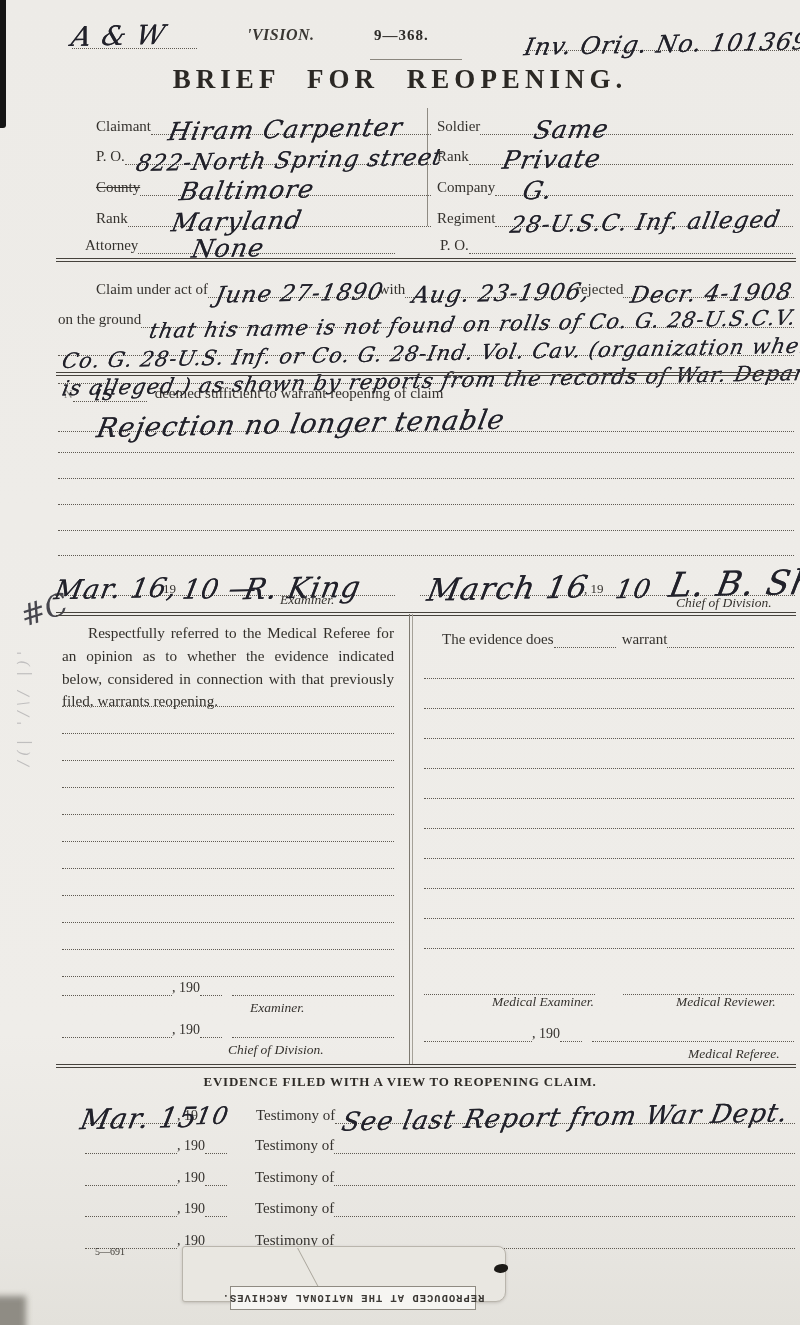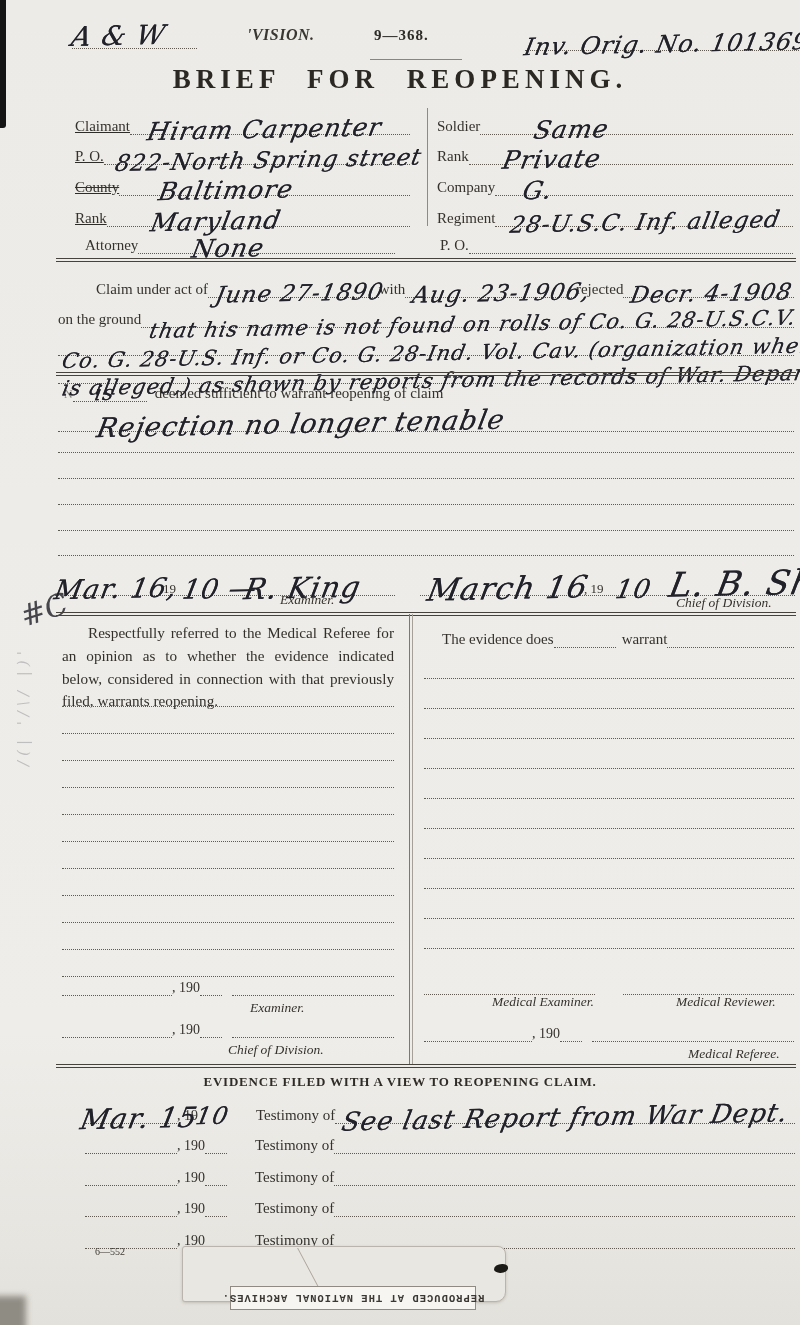--- a/index.html
+++ b/index.html
@@ -72,21 +72,21 @@
     <div class="fill" style="height:40px;display:flex;align-items:flex-end;">
       <span class="hw" style="font-size:24px;margin-bottom:-6px;">Inv. Orig. No. 1013692</span>
     </div>
   </div>
 
   <div class="abs title-line" style="left:370px;top:59px;width:92px;"></div>
   <div class="abs doc-title" style="left:0;top:64px;width:800px;">BRIEF FOR REOPENING.</div>
 
   <div class="abs vline" style="left:427px;top:108px;height:118px;"></div>
 
-  <div class="abs" style="left:75px;top:104px;width:335px;text-decoration:underline;">
+  <div class="abs" style="left:96px;top:104px;width:335px;">
     <div class="row" style="height:31px;">
       <span class="lbl">Claimant</span>
       <div class="fill">
           <span class="hw big" style="position:absolute;left:4px;bottom:-3px;">Hiram Carpenter</span>
         </div>
     </div>
     <div class="row" style="height:30px;">
       <span class="lbl">P. O.</span>
       <div class="fill">
           <span class="hw big" style="position:absolute;left:-2px;bottom:-3px;font-size:23px;">822-North Spring street</span>
@@ -327,21 +327,21 @@
     <div class="fill"></div>
   </div>
   <div class="abs row" style="left:85px;top:1231px;width:710px;height:18px;">
     <div class="fill short" style="width:92px;"></div>
     <span class="lbl" style="font-size:14px;">, 190</span>
     <div class="fill short" style="width:22px;"></div>
     <span class="lbl" style="padding-left:28px;">Testimony of</span>
     <div class="fill"></div>
   </div>
 
-  <div class="abs tiny" style="left:95px;top:1246px;font-size:10px;">6—552</div>
+  <div class="abs tiny" style="left:95px;top:1246px;font-size:10px;">5—691</div>
 
   <div class="abs envelope"></div>
   <div class="abs env-flap"></div>
   <div class="abs blotch"></div>
   <div class="abs stampbox">
     <span>REPRODUCED AT THE NATIONAL ARCHIVES.</span>
   </div>
 
 </div>
 

